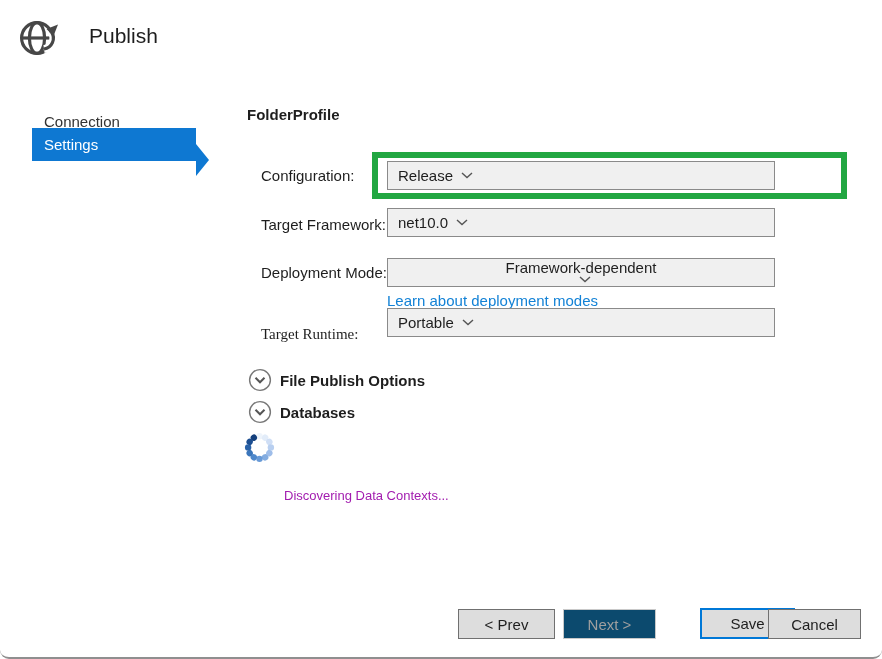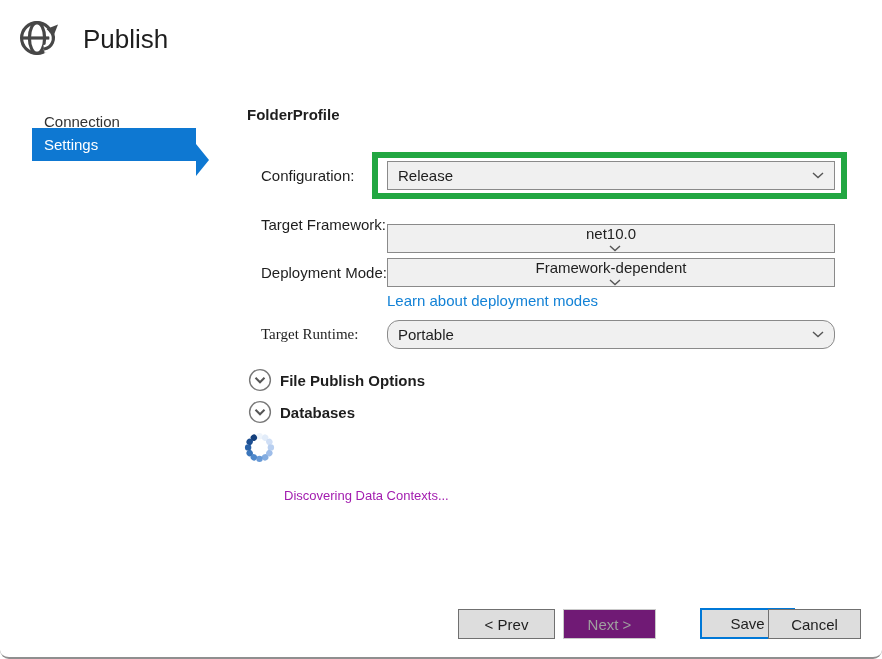--- a/index.html
+++ b/index.html
@@ -4,62 +4,62 @@
 <style>
   html,body{margin:0;padding:0;background:#ffffff;}
   .window{
     position:relative;width:882px;height:659px;background:#fff;
     border-bottom:2px solid #8f8f8f;border-radius:0 0 9px 9px;
     box-sizing:border-box;overflow:hidden;
     font-family:"Liberation Sans",sans-serif;color:#1e1e1e;
   }
   
   .globe{position:absolute;left:17px;top:14px;width:44px;height:44px;}
-  .title{position:absolute;left:83px;top:24px;font-size:26px;font-weight:400;}
+  .title{position:absolute;left:89px;top:24px;font-size:21px;font-weight:400;}
   
   .nav-item{position:absolute;left:32px;width:164px;height:33px;display:flex;align-items:center;
     padding-left:12px;font-size:15px;box-sizing:border-box;cursor:pointer;}
   .nav-connection{top:105px;color:#333;}
   .nav-settings{top:128px;background:#0e78d2;color:#fff;}
   .nav-arrow{position:absolute;left:196px;top:144px;width:0;height:0;
     border-top:16.5px solid transparent;border-bottom:16.5px solid transparent;
     border-left:13px solid #0e78d2;}
   
   .heading{position:absolute;left:247px;top:106px;font-size:15px;font-weight:bold;}
   .lbl{position:absolute;left:261px;font-size:15px;}
   .lbl-config{top:167px;}
   .lbl-framework{top:216px;}
   .lbl-deploy{top:264px;}
   .lbl-runtime{top:326px;font-family:Liberation Serif, serif;}
-  .combo{position:absolute;left:387px;width:448px;height:29px;box-sizing:border-box;
+  .combo{position:absolute;left:387px;width:388px;height:29px;box-sizing:border-box;
     border:1px solid #8a8a8a;background:#f0f0f0;display:flex;align-items:center;
-    justify-content:space-between;padding:0 10px;font-size:15px;cursor:pointer;}
+    padding:0 10px;font-size:15px;cursor:pointer;}
   .combo-config{top:161px;}
-  .combo-framework{top:224px;flex-direction:column;}
+  .combo-framework{top:208px;}
   .combo-deploy{top:258px;flex-direction:column;}
-  .combo-runtime{top:320px;border-radius:12px;}
+  .combo-runtime{top:308px;}
   .combo .chev{flex:0 0 auto;margin-left:8px;display:flex;align-items:center;}
   .highlight-box{position:absolute;left:372px;top:152px;width:475px;height:47px;
     border:6px solid #22a742;box-sizing:border-box;pointer-events:none;}
   .link{position:absolute;left:387px;top:292px;font-size:15px;color:#1382d6;cursor:pointer;text-decoration:none;}
   .expander-icon{position:absolute;left:248px;width:24px;height:24px;cursor:pointer;}
   .exp1{top:368px;}
   .exp2{top:400px;}
   .exp-label{position:absolute;left:280px;font-size:15px;font-weight:bold;cursor:pointer;}
   .exp-label1{top:372px;}
   .exp-label2{top:404px;}
   .spinner{position:absolute;left:244px;top:432px;width:31px;height:31px;}
   .status-text{position:absolute;left:284px;top:440px;font-size:13px;color:#a21caf;margin-top:48px;}
   
   .btn{position:absolute;top:609px;height:30px;box-sizing:border-box;
     background:#dddddd;border:1px solid #707070;display:flex;align-items:center;
     justify-content:center;font-size:15px;font-family:"Liberation Sans",sans-serif;
     color:#1e1e1e;cursor:pointer;}
   .btn-prev{left:458px;width:97px;}
-  .btn-next{left:563px;width:93px;background:#701a75;border:1px solid #c9c9c9;color:#9f9f9f;cursor:default;}
+  .btn-next{left:563px;width:93px;background:#0c4a6e;border:1px solid #c9c9c9;color:#9f9f9f;cursor:default;}
   .btn-save{left:665px;top:608px;width:95px;height:31px;border:2px solid #0078d7;margin-left:35px;}
   .btn-cancel{left:768px;width:93px;}
 </style>
 </head>
 <body>
 
 <div class="window">
 
   <svg class="globe" viewBox="0 0 44 44">
     <g fill="none" stroke="#474747" stroke-width="3.2">

